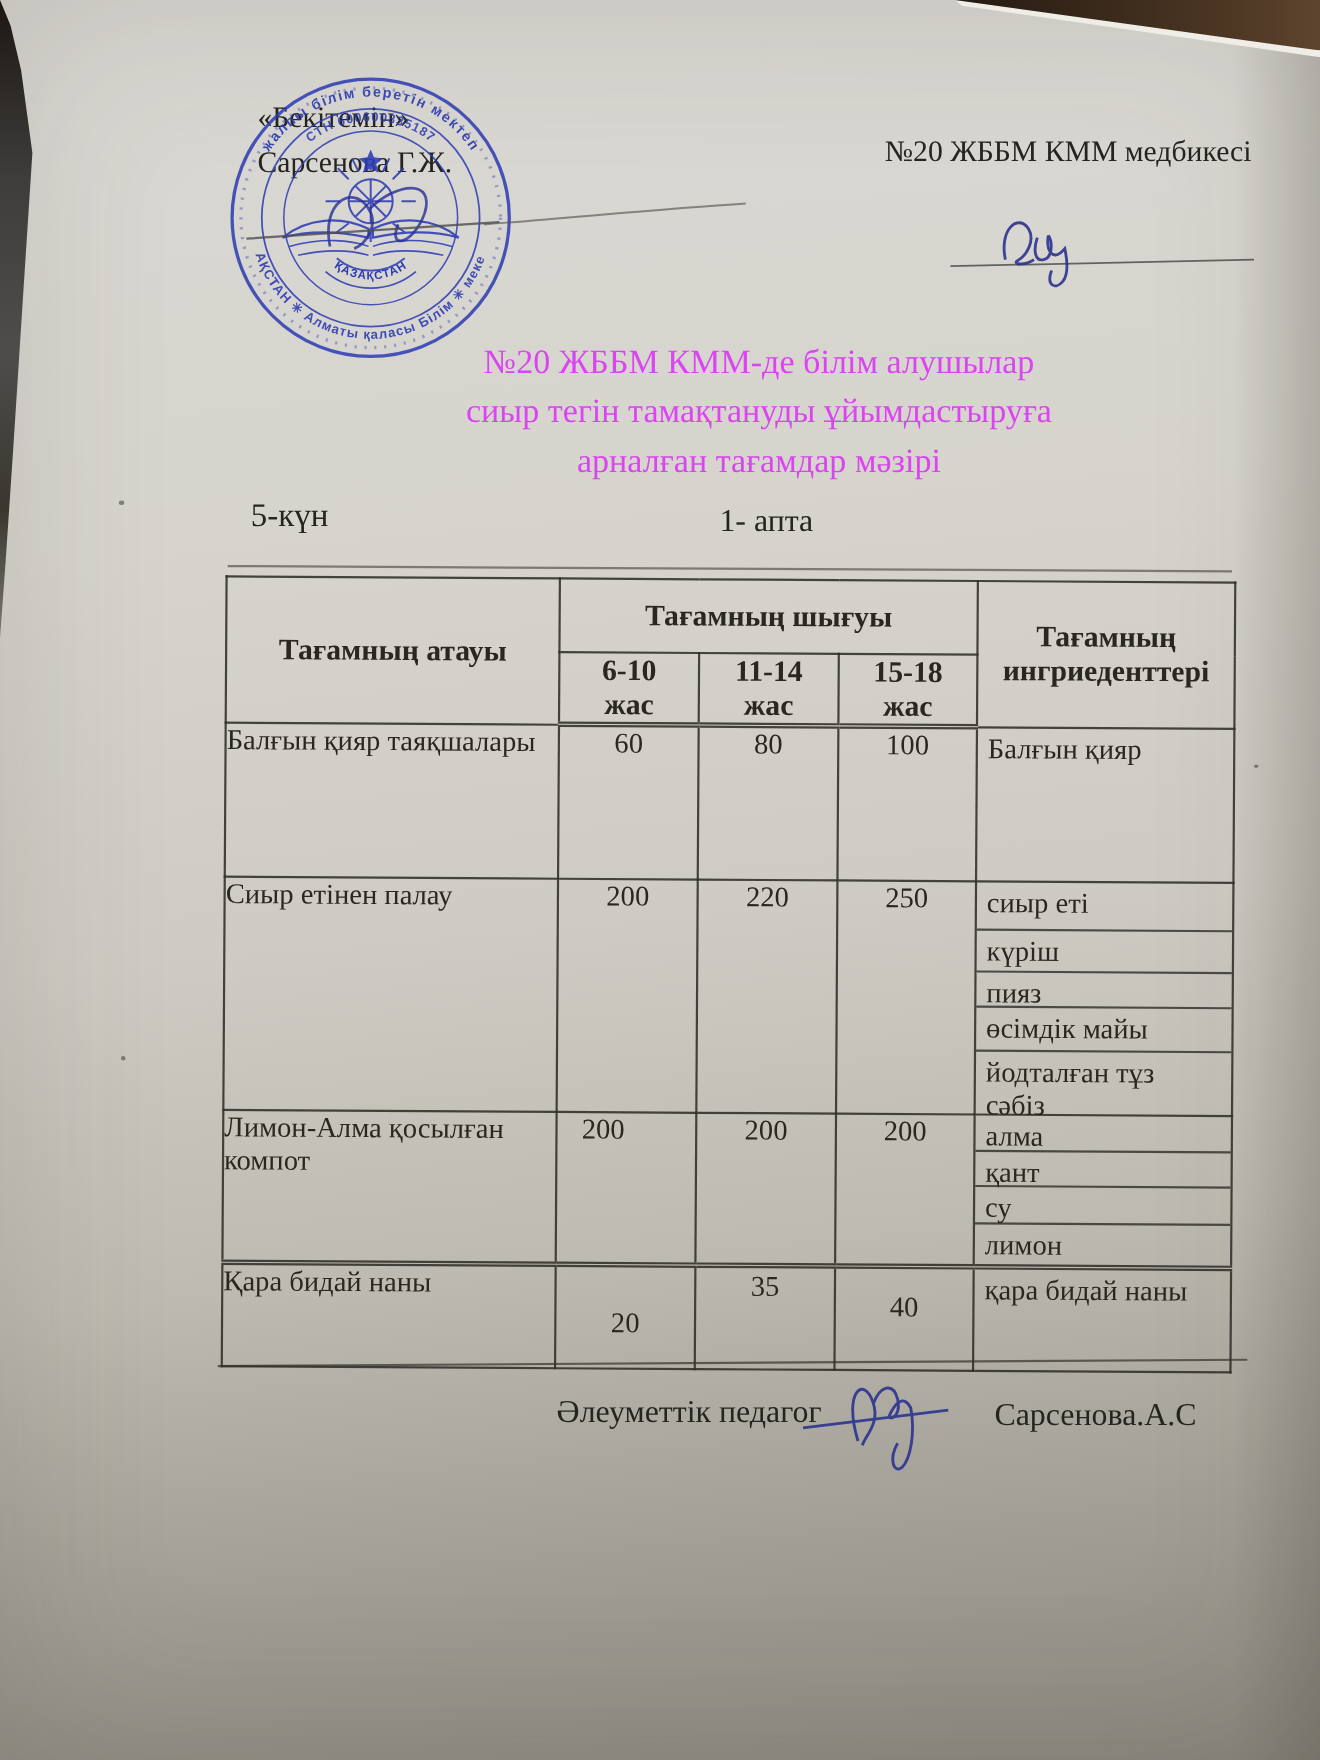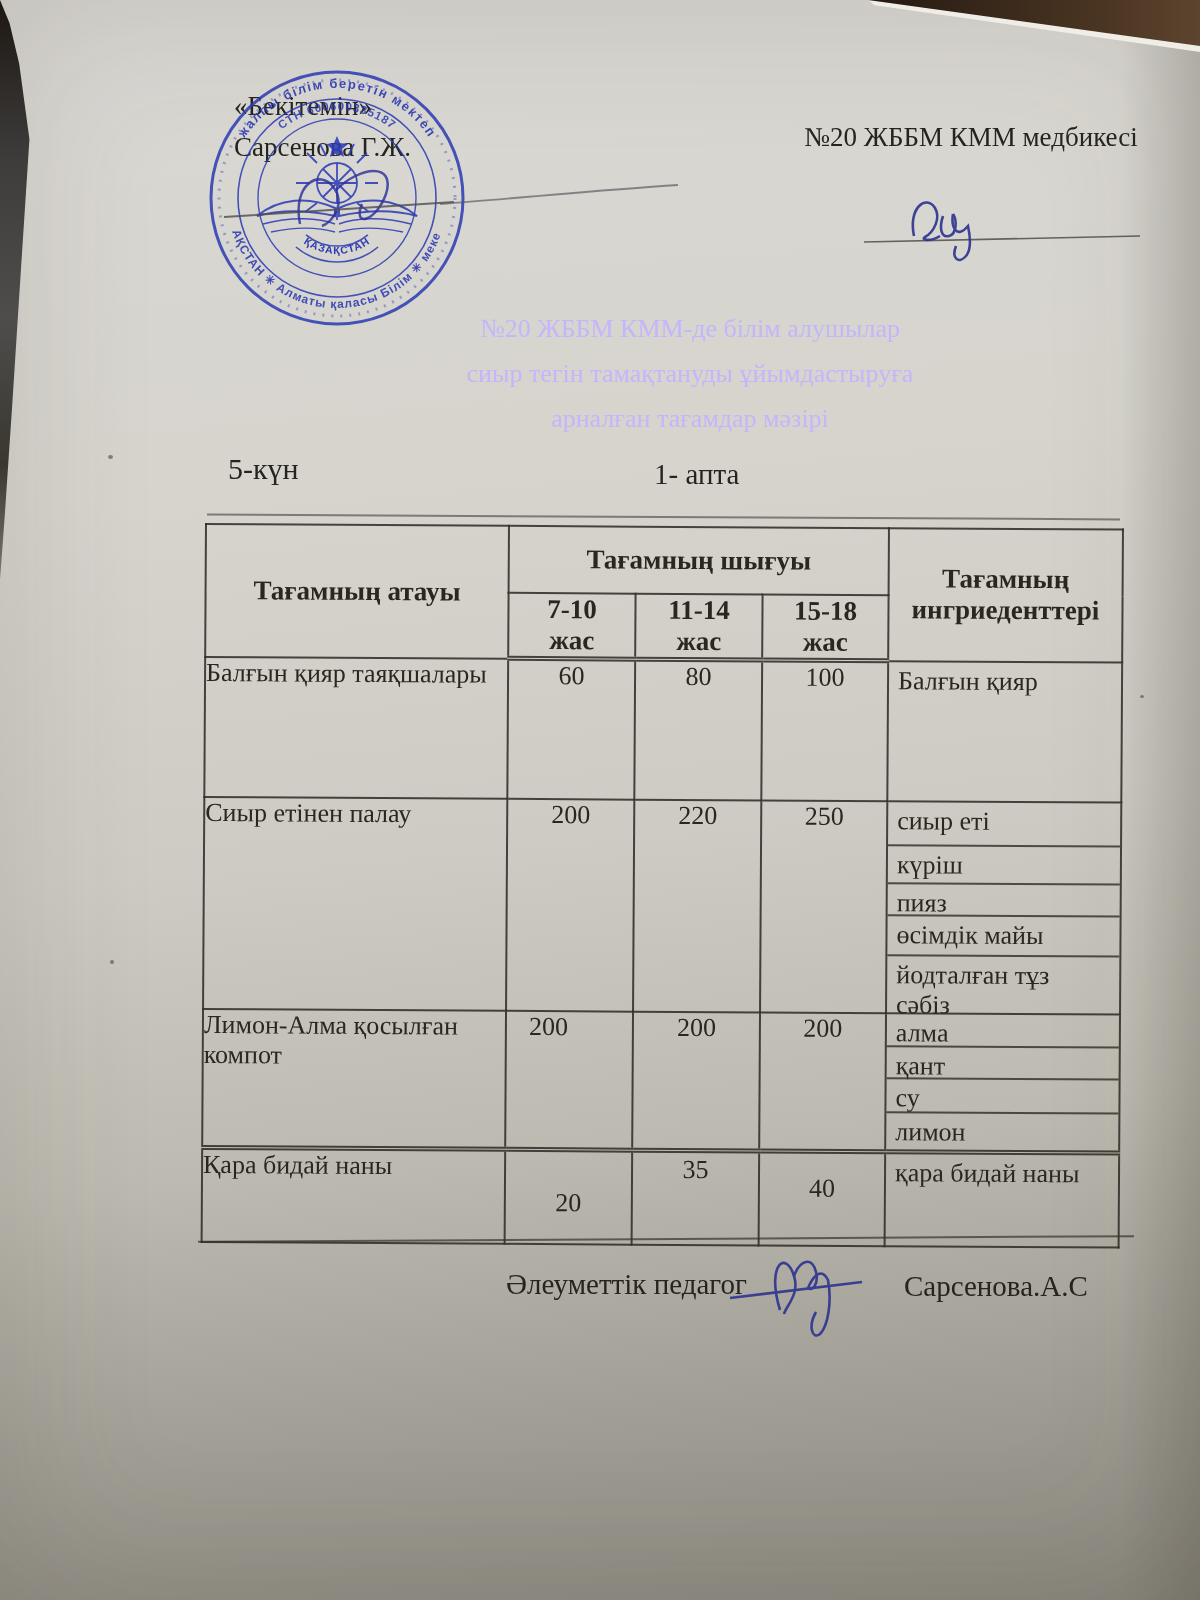--- a/index.html
+++ b/index.html
@@ -16,21 +16,21 @@
   .desk-tr-edge{position:absolute;left:868px;top:0;width:332px;height:52px;
          background:#efede6;clip-path:polygon(0% 0%,100% 86%,100% 100%,2% 10%);}
   .desk-left{position:absolute;left:0;top:0;width:32px;height:580px;
          background:linear-gradient(#1d1712,#3e3d3c 28%,#4e4d4c 55%,#3a372f 80%,#7a776d);
          clip-path:polygon(0% 0%,30% 4%,60% 11%,92% 24%,66% 46%,38% 70%,16% 88%,0% 100%);}
   .speck{position:absolute;border-radius:50%;background:rgba(60,58,52,.55);}
 
   .txt{position:absolute;white-space:nowrap;margin-left:20px;}
   .approval-left{left:214px;top:86px;font-size:27px;line-height:41px;}
   .approval-right{left:760px;top:122px;width:382px;text-align:center;font-size:27px;line-height:31px;}
-  .title{left:290px;top:306px;width:760px;text-align:center;font-size:26px;line-height:45px;white-space:normal;color:#c4b5fd;}
+  .title{left:290px;top:306px;width:760px;text-align:center;font-size:31px;line-height:45px;white-space:normal;color:#d946ef;}
   .day{left:208px;top:452px;font-size:30px;}
   .week{left:634px;top:458px;font-size:29px;}
   .footer-role{left:486px;top:1268px;font-size:29px;}
   .footer-name{left:884px;top:1270px;font-size:29px;}
 
   .menu-table{position:absolute;left:205px;top:523px;width:917px;border-collapse:collapse;
          table-layout:fixed;transform:rotate(.35deg);transform-origin:top left;
          font-size:26px;color:#29271f;}
   .menu-table td{border:2px solid rgba(48,46,40,.88);padding:0;vertical-align:top;box-sizing:border-box;}
   .menu-table .hd{font-weight:bold;text-align:center;vertical-align:middle;font-size:27px;}
@@ -145,21 +145,21 @@
         <col style="width:234px">
     </colgroup>
     <tbody>
         <tr style="height:67px">
       <td class="hd" rowspan="2">Тағамның атауы</td>
       <td class="hd" colspan="3">Тағамның шығуы</td>
       <td class="hd pre" rowspan="2">Тағамның
 ингриеденттері</td>
     </tr>
     <tr class="th2" style="height:58px">
-      <td class="hd pre">7-10
+      <td class="hd pre">6-10
 жас</td>
       <td class="hd pre">11-14
 жас</td>
       <td class="hd pre">15-18
 жас</td>
     </tr>
 
     <tr style="height:140px">
       <td class="name-cell">Балғын қияр таяқшалары</td>
       <td class="num-cell">60</td>

